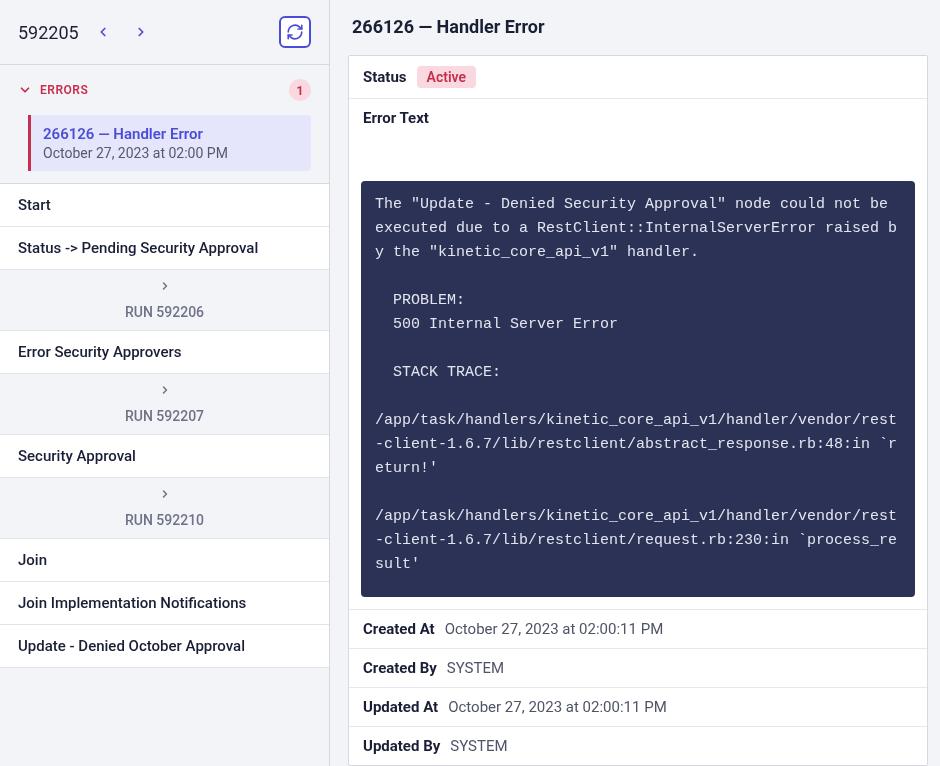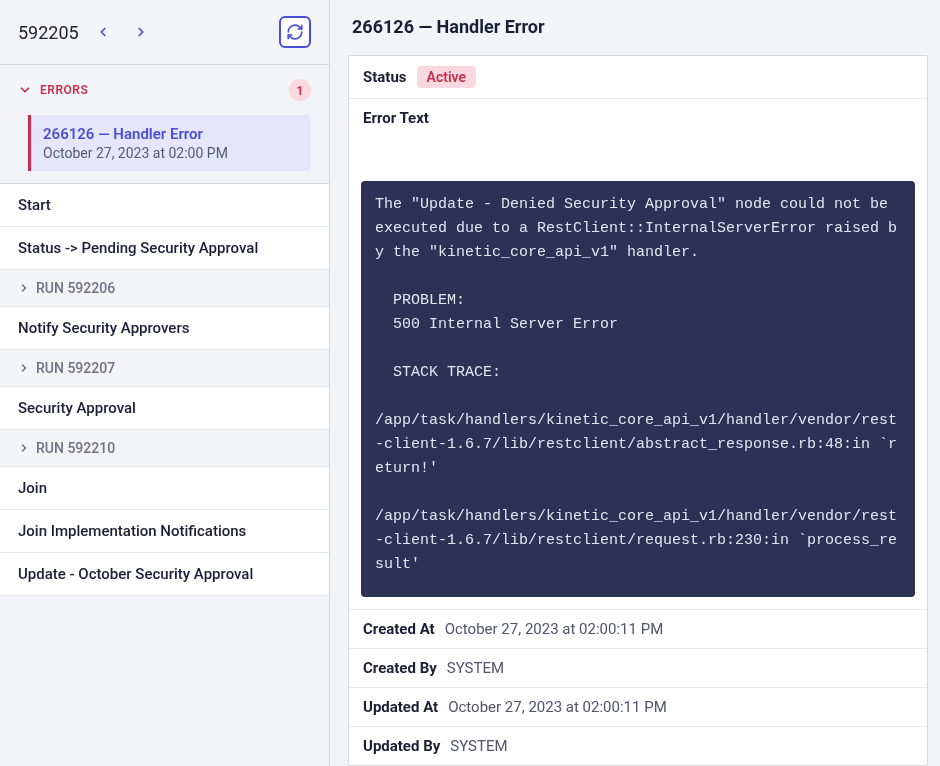--- a/index.html
+++ b/index.html
@@ -120,25 +120,26 @@
     color: #1a1f36;
     background: #fff;
     cursor: pointer;
   }
   .sub-run {
     border-bottom: 1px solid #e2e4ea;
     padding: 10px 18px 10px 18px;
     background: #f3f4f7;
     display: flex;
     align-items: center;
-    gap: 6px;
+    gap: 12px;
     color: #6e7287;
     font-size: 14px;
     font-weight: 500;
     cursor: pointer;
+    flex-direction: column;
   }
   
   .main {
     flex: 1;
     display: flex;
     flex-direction: column;
     background: #f3f4f7;
     overflow: hidden;
   }
   .main-header {
@@ -253,37 +254,37 @@
 
     <div class="node-list">
       <div class="node"><span>Start</span></div>
       <div class="node"><span>Status -&gt; Pending Security Approval</span></div>
       <div class="sub-run">
         <svg width="12" height="12" viewBox="0 0 24 24" fill="none" stroke="currentColor" stroke-width="3" stroke-linecap="round" stroke-linejoin="round">
             <polyline points="9 18 15 12 9 6"></polyline>
           </svg>
         <span>RUN 592206</span>
       </div>
-      <div class="node"><span>Notify Security Approvers</span></div>
+      <div class="node"><span>Error Security Approvers</span></div>
       <div class="sub-run">
         <svg width="12" height="12" viewBox="0 0 24 24" fill="none" stroke="currentColor" stroke-width="3" stroke-linecap="round" stroke-linejoin="round">
             <polyline points="9 18 15 12 9 6"></polyline>
           </svg>
         <span>RUN 592207</span>
       </div>
       <div class="node"><span>Security Approval</span></div>
       <div class="sub-run">
         <svg width="12" height="12" viewBox="0 0 24 24" fill="none" stroke="currentColor" stroke-width="3" stroke-linecap="round" stroke-linejoin="round">
             <polyline points="9 18 15 12 9 6"></polyline>
           </svg>
         <span>RUN 592210</span>
       </div>
       <div class="node"><span>Join</span></div>
       <div class="node"><span>Join Implementation Notifications</span></div>
-      <div class="node"><span>Update - October Security Approval</span></div>
+      <div class="node"><span>Update - Denied October Approval</span></div>
     </div>
   </div>
 
   <div class="main">
     <div class="main-header">266126 — Handler Error</div>
 
     <div class="card">
       <div class="row">
         <span class="row-label">Status</span>
         <span class="status-pill">Active</span>

